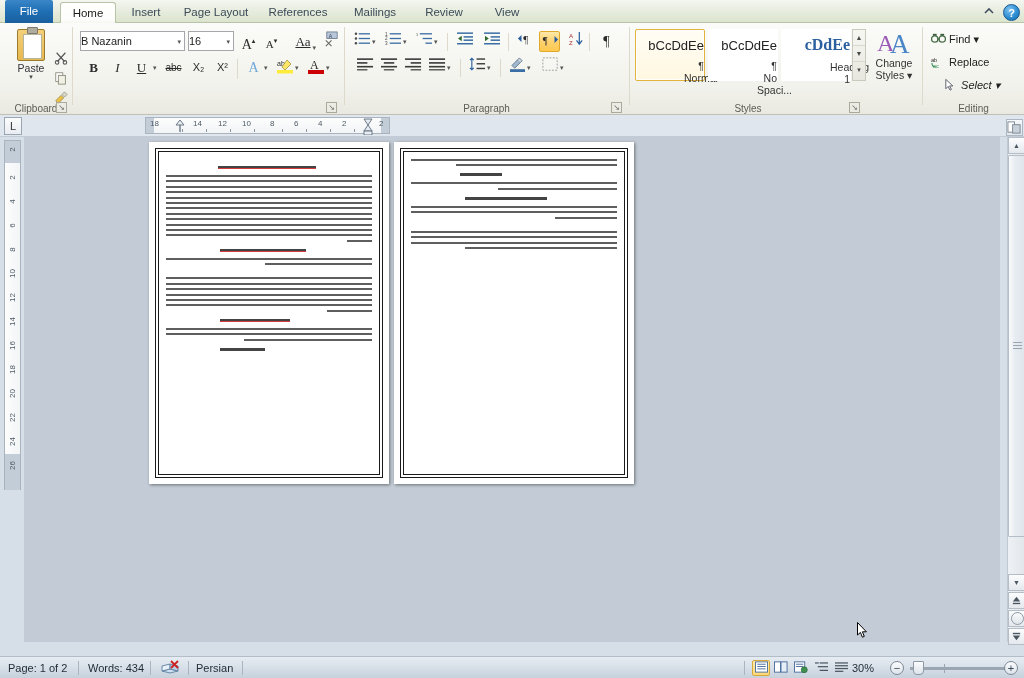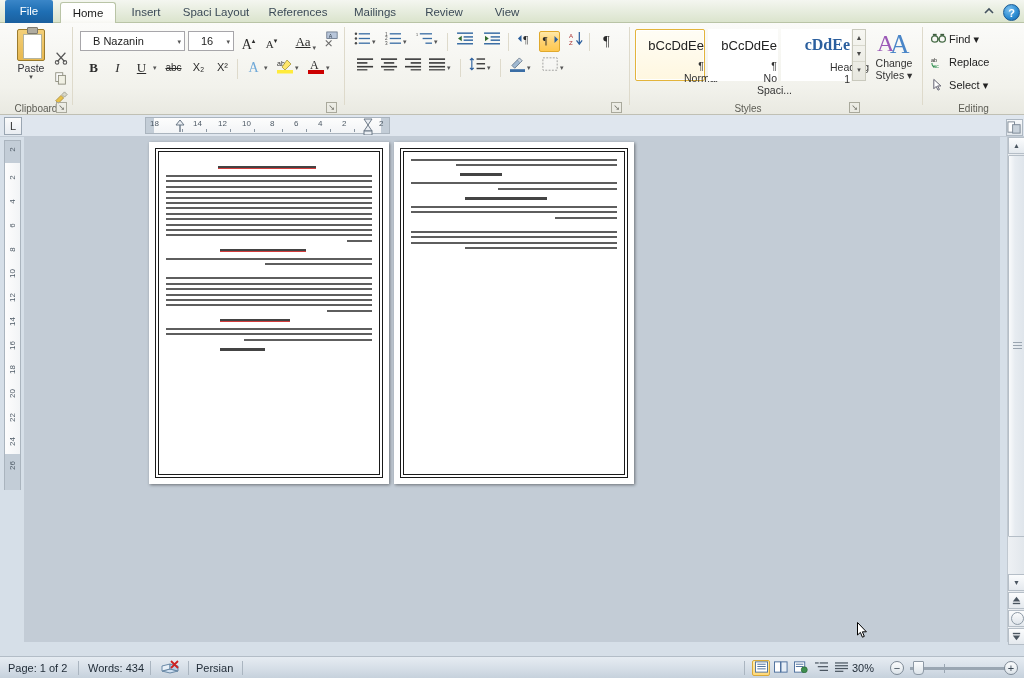--- a/index.html
+++ b/index.html
@@ -77,21 +77,21 @@
     content: ''; position: absolute; left: 9px; top: -3px; width: 9px; height: 5px;
     background: #b0aca0; border: 1px solid #7e7a70; border-radius: 1px;
   }
   .paste-arrow { font-size: 7px; color: #4a4a4a; line-height: 6px; }
   .mini-btn { position: absolute; width: 18px; height: 18px; }
   .mini-scissors, .mini-copy, .mini-brush { font-size: 12px; line-height: 18px; text-align: center; }
 
   
   .combo {
     position: absolute; background: #fff; border: 1px solid #a7a6aa;
-    font-size: 11px; color: #222; line-height: 18px; padding-left: 12px;
+    font-size: 11px; color: #222; line-height: 18px; padding-left: 0;
   }
   .combo .caret {
     position: absolute; right: 3px; top: 0; font-size: 7px; color: #555; line-height: 20px;
   }
   .ibtn {
     position: absolute; width: 21px; height: 21px;
     font-size: 12px; text-align: center; line-height: 21px; color: #2b2b2b;
   }
   .ibtn.wide { width: 28px; text-decoration: underline; }
   .ibtn.active {
@@ -243,21 +243,21 @@
 </style>
 </head>
 <body>
 
 <div class="app">
 
   <div class="tabbar">
     <div class="tab-file">File</div>
     <div class="tab active" style="left:60px;width:56px;">Home</div>
     <div class="tab" style="left:120px;width:52px;">Insert</div>
-    <div class="tab" style="left:176px;width:80px;">Spaci Layout</div>
+    <div class="tab" style="left:176px;width:80px;">Page Layout</div>
     <div class="tab" style="left:262px;width:72px;">References</div>
     <div class="tab" style="left:344px;width:62px;">Mailings</div>
     <div class="tab" style="left:418px;width:52px;">Review</div>
     <div class="tab" style="left:484px;width:46px;">View</div>
 
     <div class="winbtns">
       <div class="ribbon-min">
         <svg width="14" height="14" viewBox="0 0 14 14">
             <path d="M3 9 L7 5 L11 9" stroke="#44525f" stroke-width="1.6" fill="none"></path>
           </svg>
@@ -481,20 +481,21 @@
       </div>
       <div class="caret-sm" style="left:182px;top:41px;">▾</div>
       <div class="ibtn" style="left:195px;top:34px;">
         <svg width="17" height="15" viewBox="0 0 18 16">
             <rect x="1" y="1" width="15" height="13" fill="none" stroke="#8a8a8a" stroke-width="1" stroke-dasharray="2,1.5"></rect>
             <rect x="1" y="1" width="15" height="13" fill="#fafafa" fill-opacity=".35"></rect>
           </svg>
       </div>
       <div class="caret-sm" style="left:215px;top:41px;">▾</div>
 
+      <div class="group-label">Paragraph</div>
       <div class="dialog-launcher" style="right:6px;">↘</div>
     </div>
     <div class="group-sep" style="left:629px;"></div>
 
     <div class="group" style="left:630px;width:236px;">
       <div class="style-box sel" style="left:5px;">
         <div class="style-sample">bCcDdEe</div>
         <div class="style-name">¶ Normal</div>
       </div>
       <div class="style-box" style="left:78px;">
@@ -538,21 +539,21 @@
         <span>Find ▾</span>
       </div>
       <div class="edit-item" style="left:8px;top:30px;">
         <svg width="15" height="14" viewBox="0 0 16 14" style="vertical-align:-3px;">
             <text x="0" y="7" font-size="6" font-family="Liberation Sans" fill="#2b2b2b">ab</text>
             <text x="2" y="13" font-size="6" font-family="Liberation Sans" fill="#2f8f4f">ac</text>
             <path d="M1 8 Q1 12 4 12" stroke="#2f8f4f" stroke-width="1.1" fill="none"></path>
           </svg>
         <span>Replace</span>
       </div>
-      <div class="edit-item" style="left:8px;top:53px;">
+      <div class="edit-item" style="left:20px;top:53px;font-style:italic;">
         <svg width="15" height="14" viewBox="0 0 16 14" style="vertical-align:-3px;">
             <path d="M3 1 L3 11 L5.5 8.5 L7.5 12.5 L9 11.7 L7 8 L10.5 8 Z" fill="#fff" stroke="#5a5a6a" stroke-width="1"></path>
           </svg>
         <span>Select ▾</span>
       </div>
       <div class="group-label">Editing</div>
     </div>
   </div>
 
   <div class="hruler-row">

